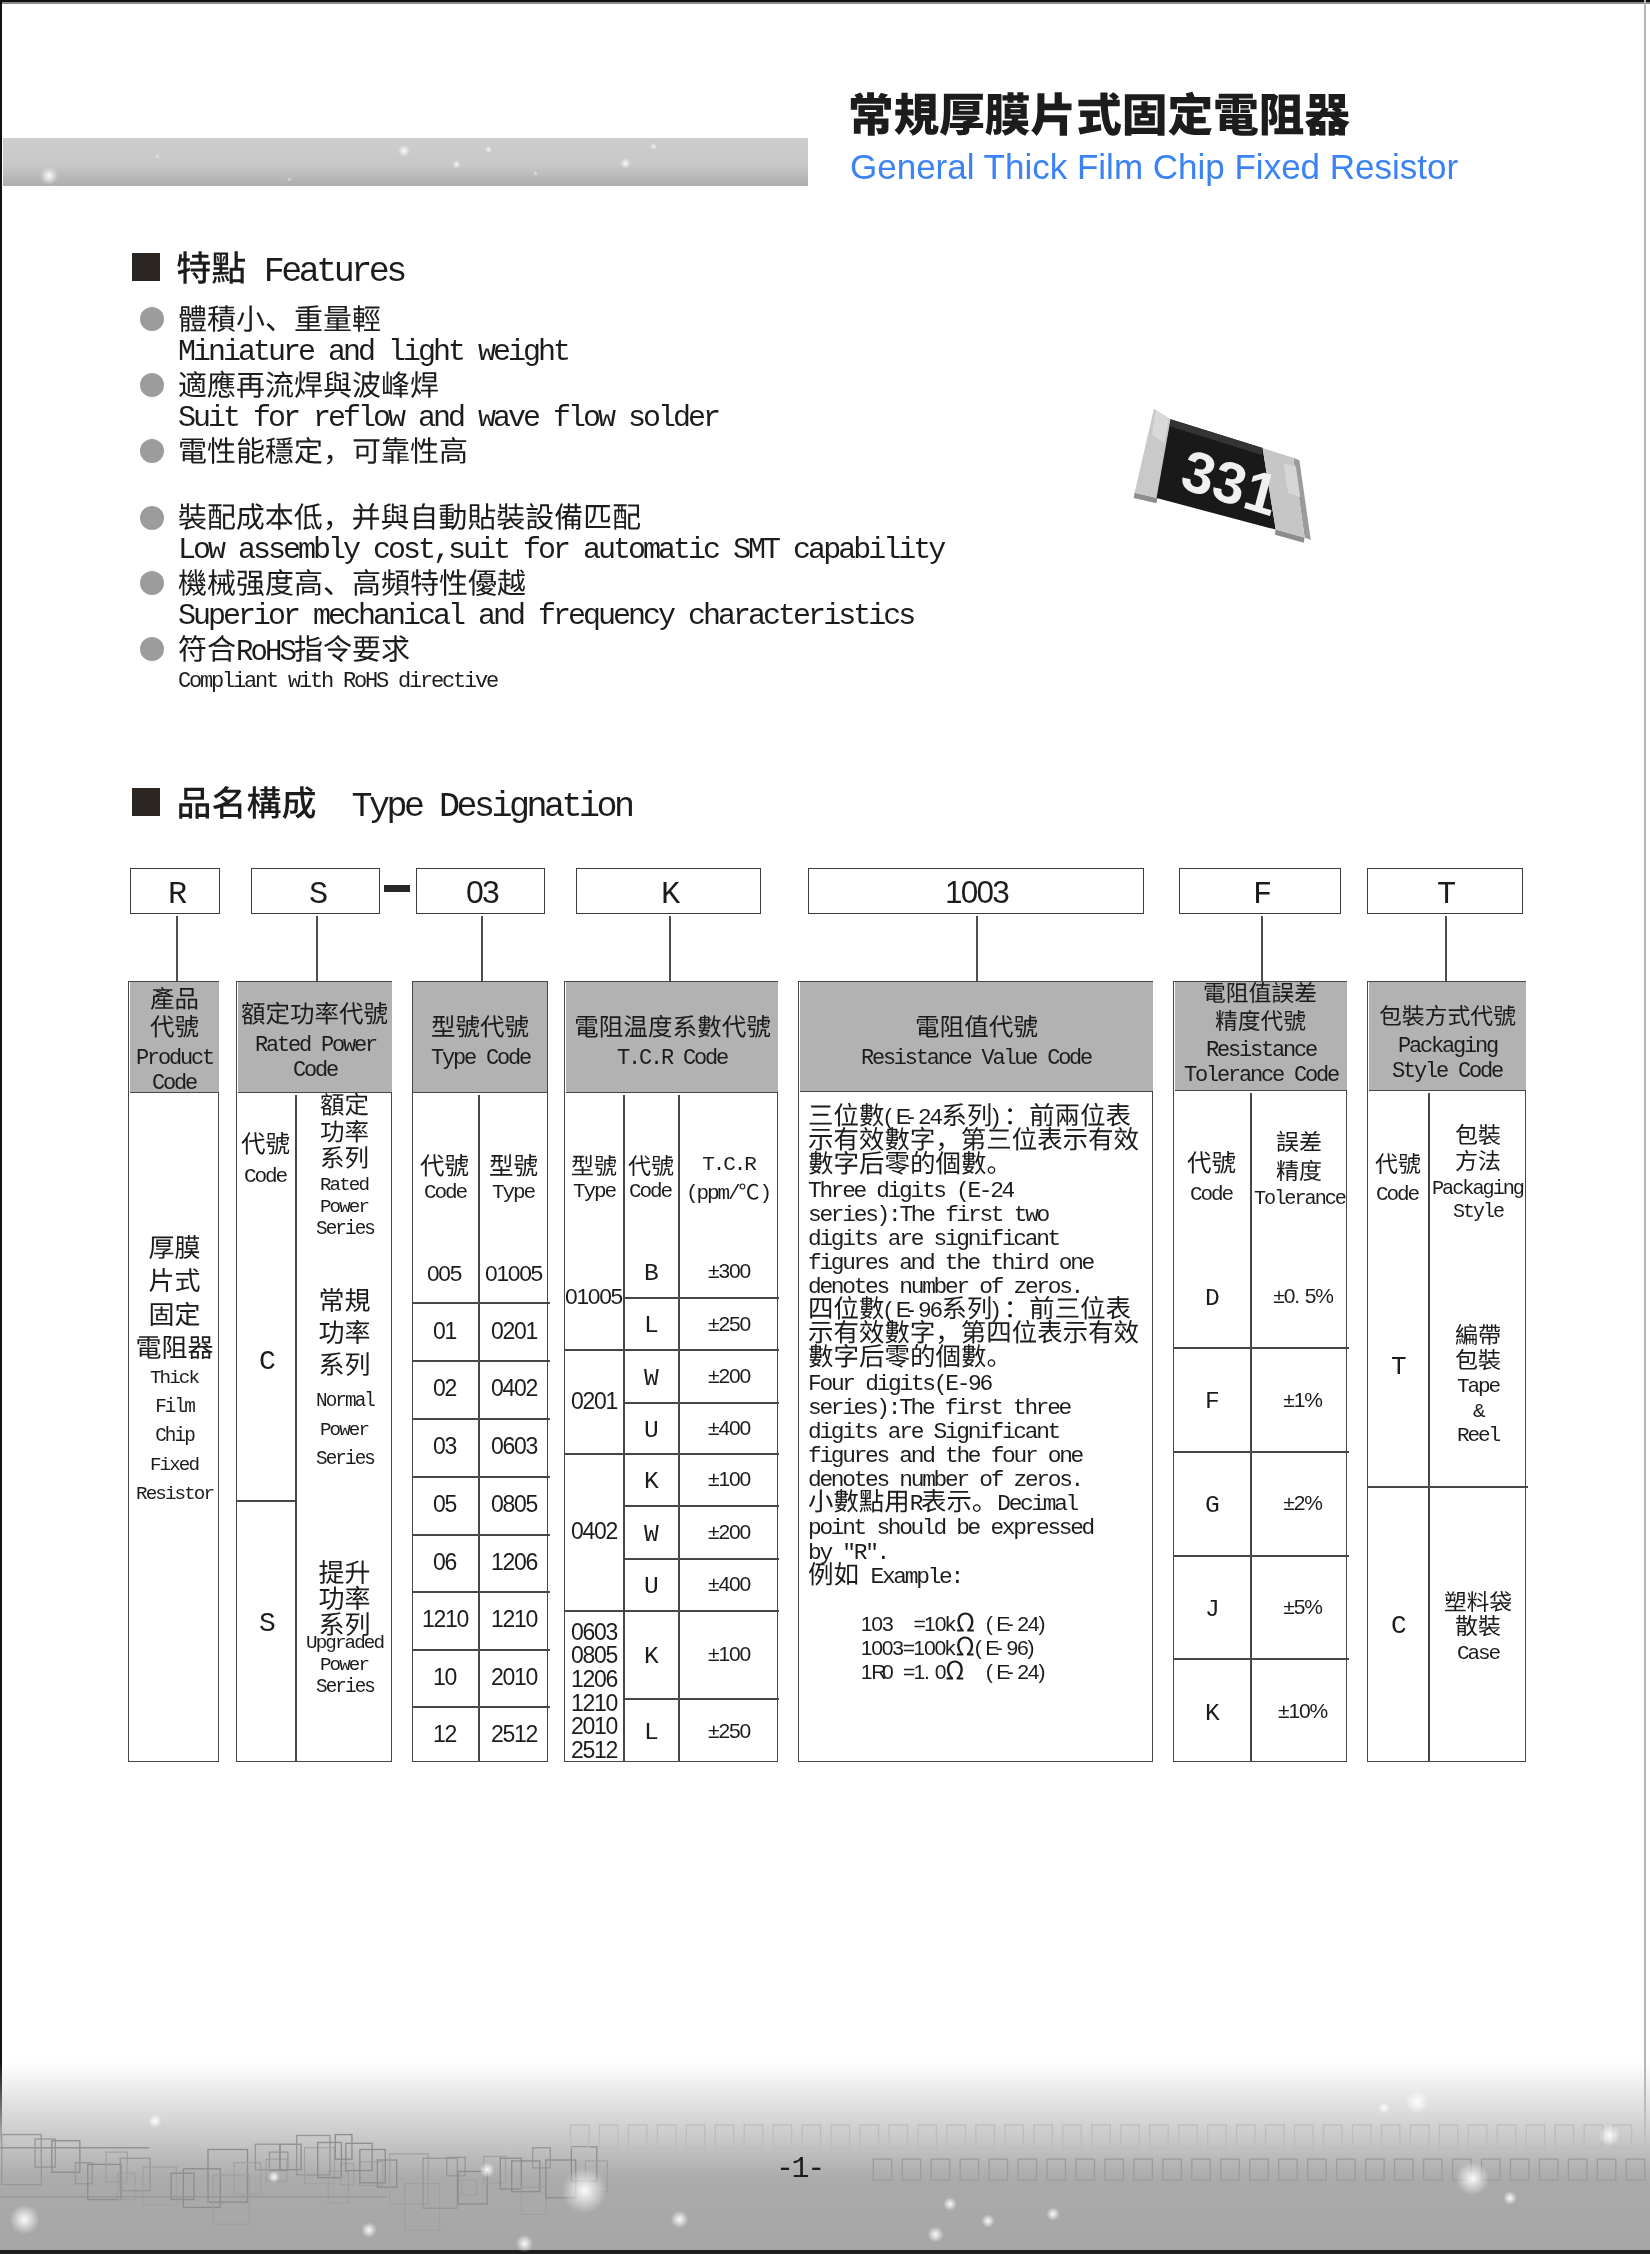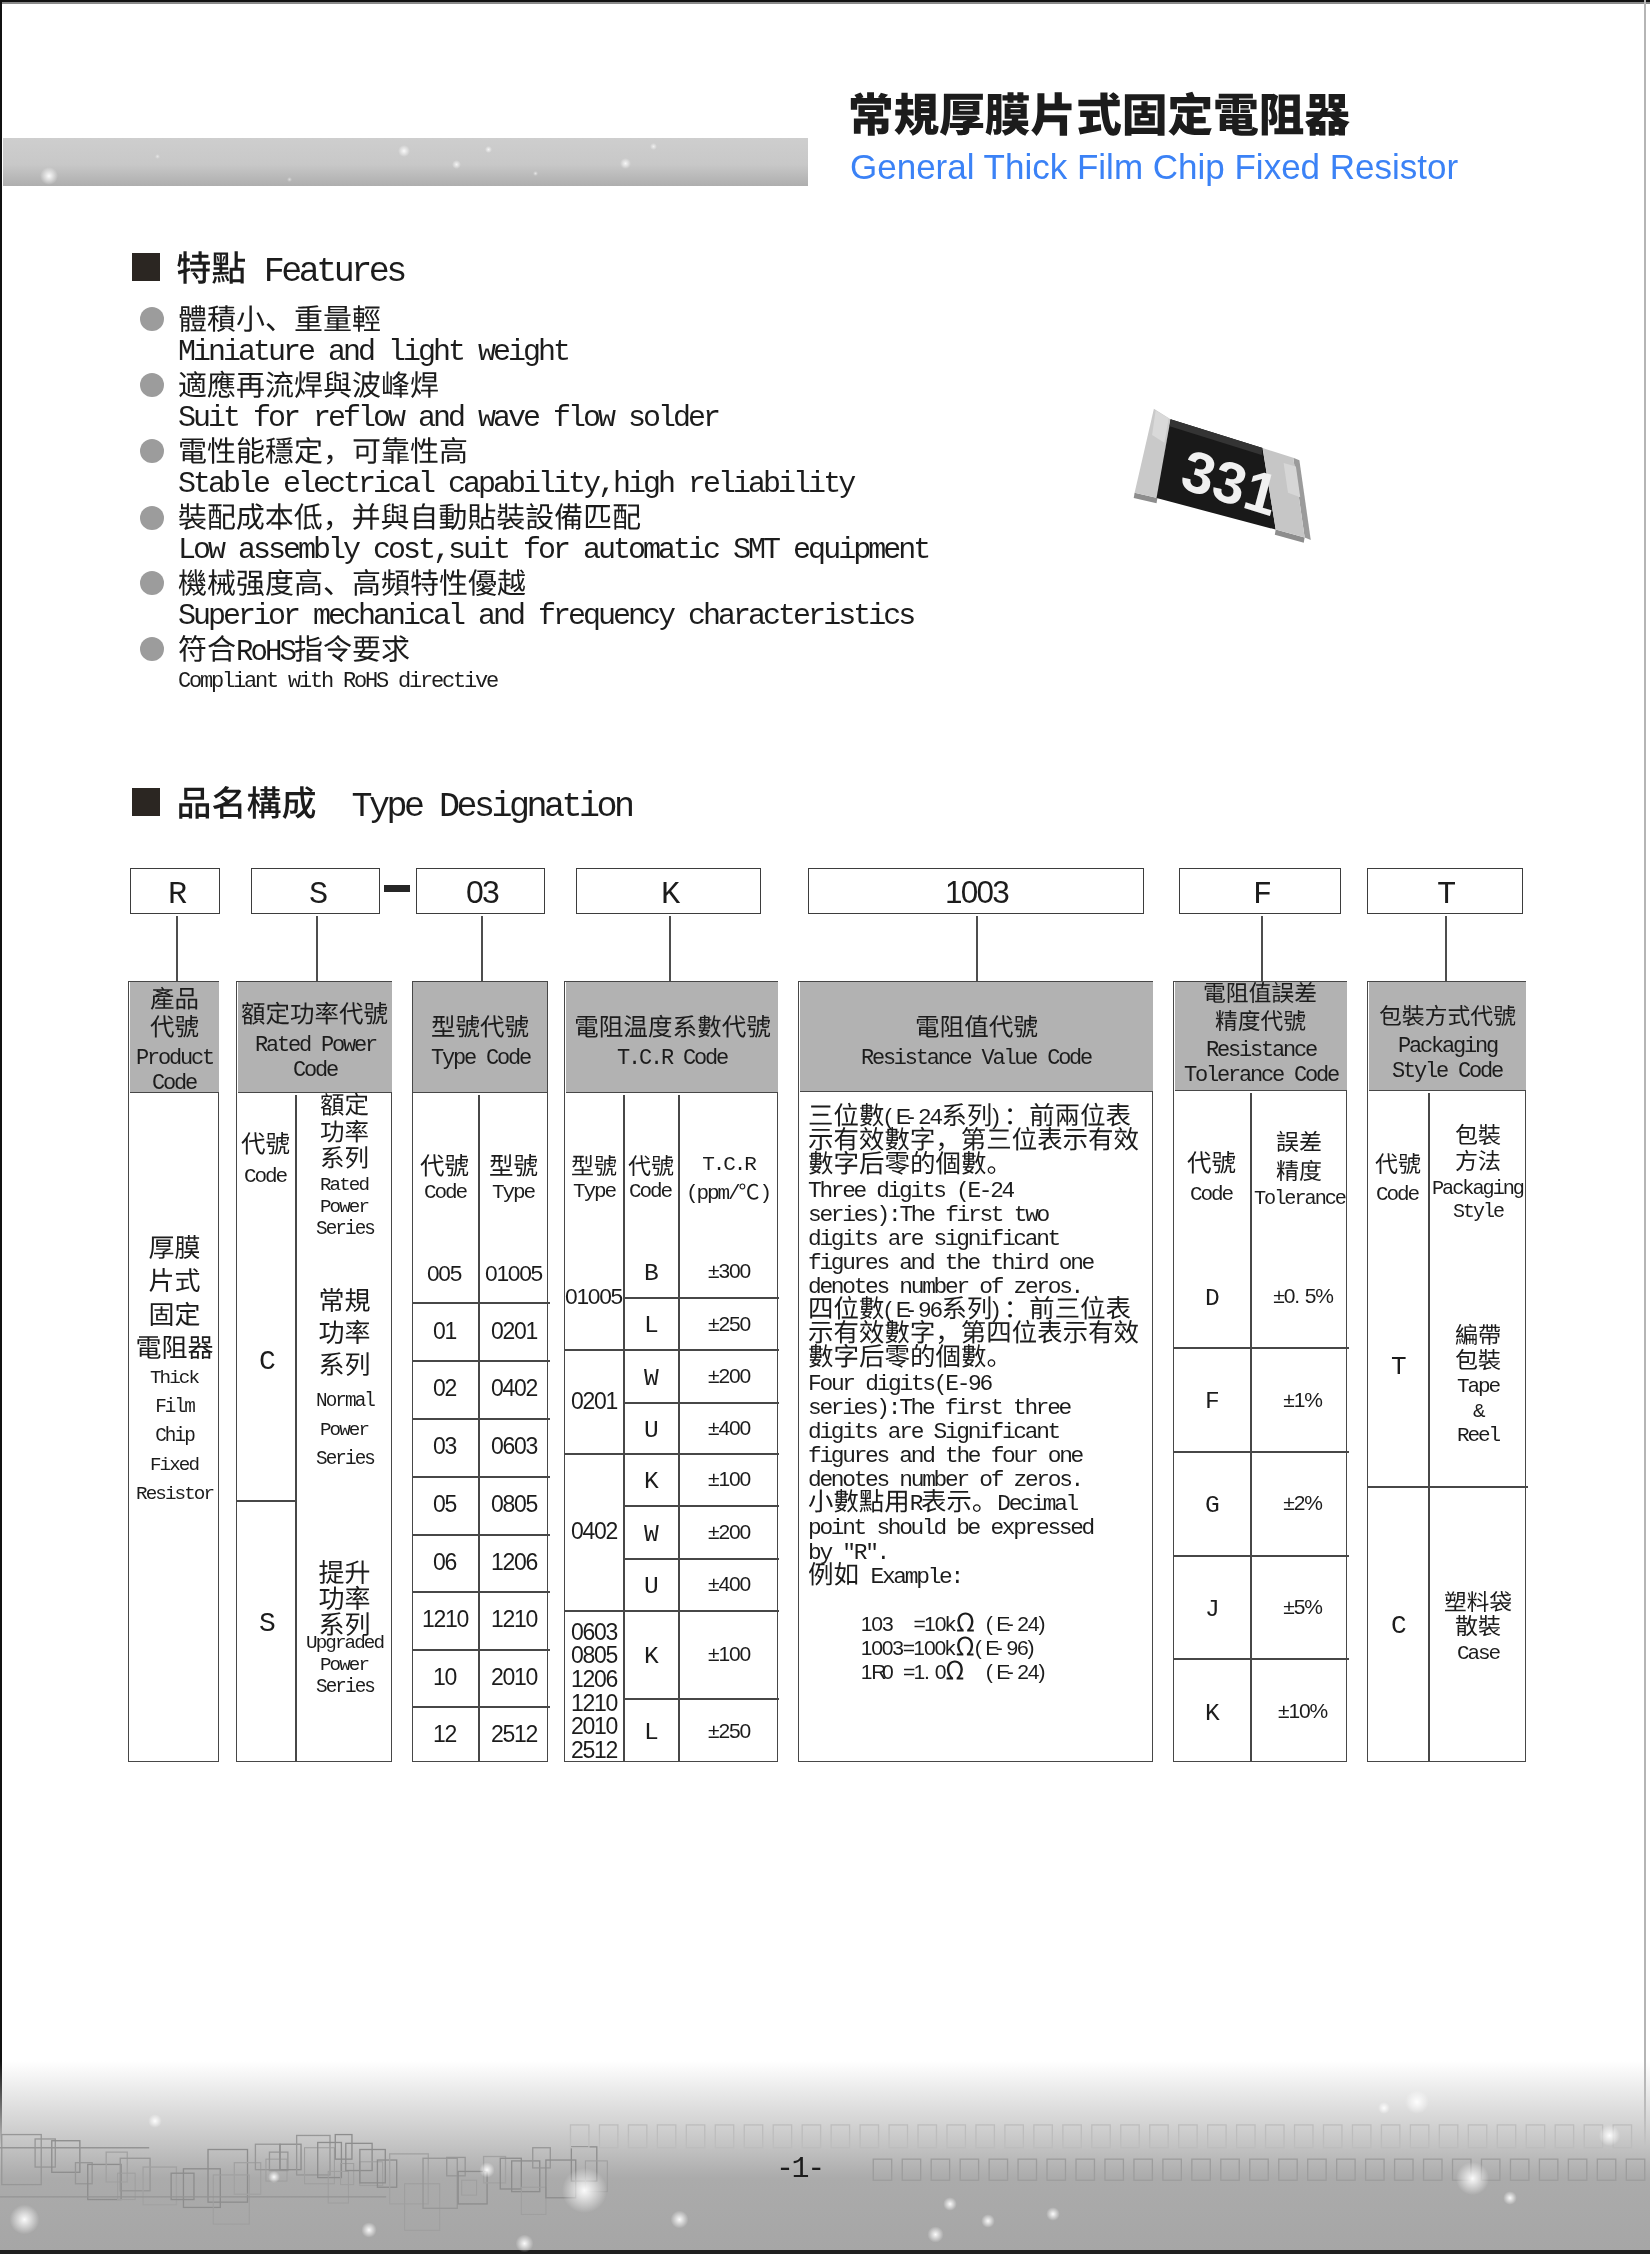--- a/index.html
+++ b/index.html
@@ -230,21 +230,20 @@
       <use href="#g80fdr" x="2000"></use>
       <use href="#g7a69r" x="3000"></use>
       <use href="#g5b9ar" x="4000"></use>
       <use href="#gff0cr" x="5000"></use>
       <use href="#g53efr" x="6000"></use>
       <use href="#g9760r" x="7000"></use>
       <use href="#g6027r" x="8000"></use>
       <use href="#g9ad8r" x="9000"></use>
     </svg>
 
-<div style="position:absolute;left:178px;top:469px;font-family:'Liberation Mono',monospace;font-size:30px;line-height:30px;letter-spacing:-0.1em;color:#1c1c1c;white-space:pre;">Stable electrical capability,high reliability</div>
 
 <div style="position:absolute;left:140px;top:506px;width:24px;height:24px;border-radius:50%;background:#9c9c9c;"></div>
 
 <svg style="position:absolute;left:178px;top:502px;overflow:visible" width="463" height="29" viewBox="0 0 16000 1000" fill="#1c1c1c" font-family="Liberation Mono, monospace">
       <use href="#g88ddr"></use>
       <use href="#g914dr" x="1000"></use>
       <use href="#g6210r" x="2000"></use>
       <use href="#g672cr" x="3000"></use>
       <use href="#g4f4er" x="4000"></use>
       <use href="#gff0cr" x="5000"></use>
@@ -253,21 +252,21 @@
       <use href="#g81ear" x="8000"></use>
       <use href="#g52d5r" x="9000"></use>
       <use href="#g8cbcr" x="10000"></use>
       <use href="#g88ddr" x="11000"></use>
       <use href="#g8a2dr" x="12000"></use>
       <use href="#g5099r" x="13000"></use>
       <use href="#g5339r" x="14000"></use>
       <use href="#g914dr" x="15000"></use>
     </svg>
 
-<div style="position:absolute;left:178px;top:535px;font-family:'Liberation Mono',monospace;font-size:30px;line-height:30px;letter-spacing:-0.1em;color:#1c1c1c;white-space:pre;">Low assembly cost,suit for automatic SMT equipment</div>
+<div style="position:absolute;left:178px;top:535px;font-family:'Liberation Mono',monospace;font-size:30px;line-height:30px;letter-spacing:-0.1em;color:#1c1c1c;white-space:pre;">Low assembly cost,suit for automatic SMT capability</div>
 
 <div style="position:absolute;left:140px;top:571px;width:24px;height:24px;border-radius:50%;background:#9c9c9c;"></div>
 
 <svg style="position:absolute;left:178px;top:568px;overflow:visible" width="348" height="29" viewBox="0 0 12000 1000" fill="#1c1c1c" font-family="Liberation Mono, monospace">
       <use href="#g6a5fr"></use>
       <use href="#g68b0r" x="1000"></use>
       <use href="#g5f3ar" x="2000"></use>
       <use href="#g5ea6r" x="3000"></use>
       <use href="#g9ad8r" x="4000"></use>
       <use href="#g3001r" x="5000"></use>

